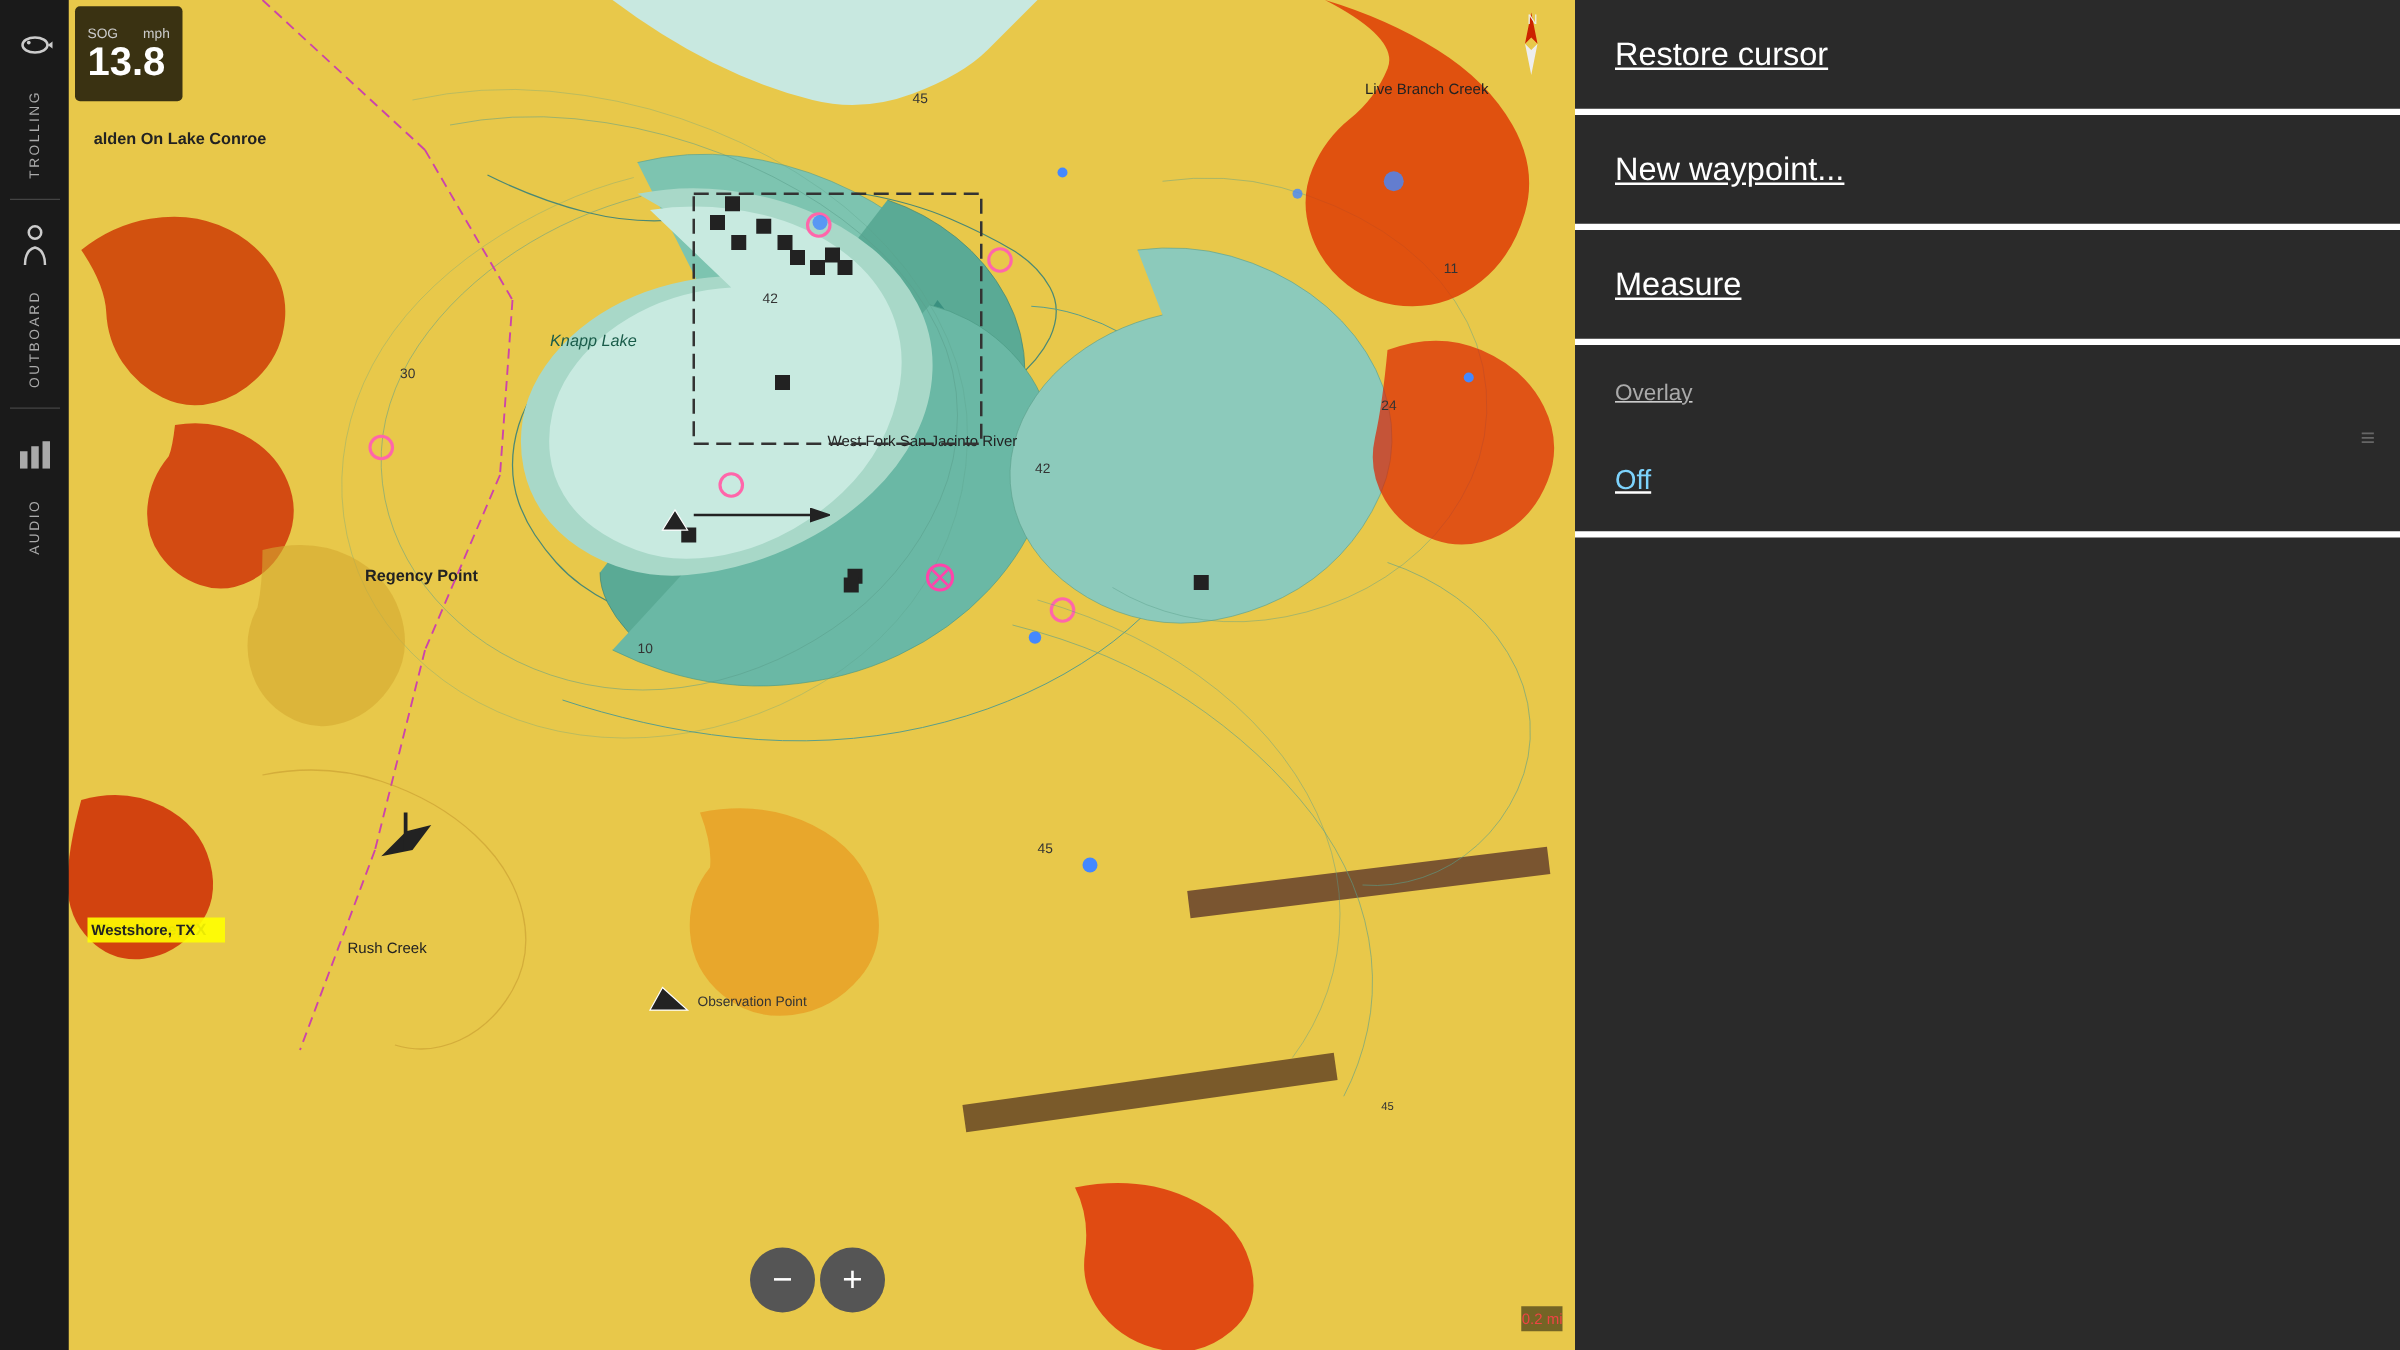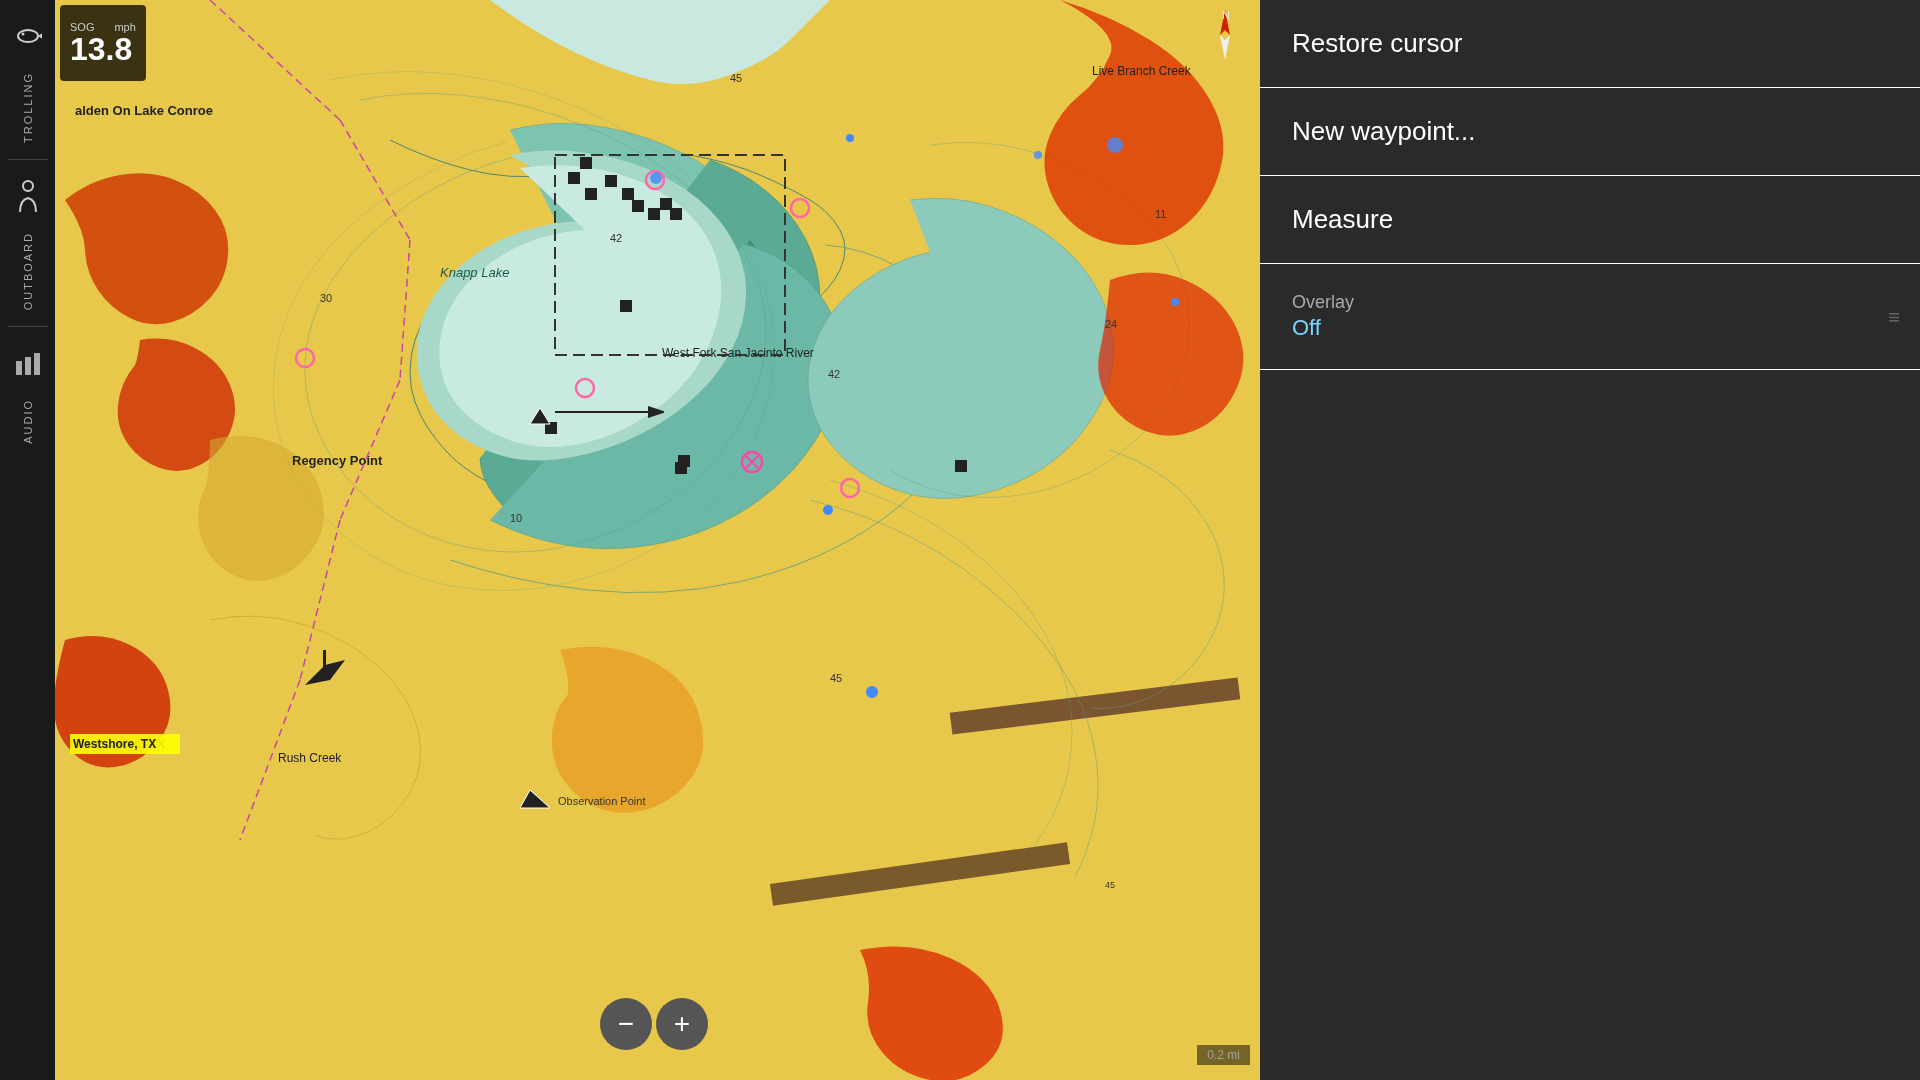--- a/index.html
+++ b/index.html
@@ -97,28 +97,30 @@
       background: #2a2a2a;
       display: flex;
       flex-direction: column;
       z-index: 10;
     }
 
     .menu-item {
       padding: 28px 32px;
       color: #fff;
       font-size: 26px;
-      border-bottom: 1px solid #ffffff;
+      border-bottom: 5px solid #ffffff;
       cursor: pointer;
       position: relative;
+      text-decoration: underline;
     }
 
     .menu-item-overlay {
       display: flex;
       flex-direction: column;
+      gap: 44px;
     }
     .menu-item-overlay .sub-label {
       font-size: 18px;
       color: #aaa;
       margin-bottom: 2px;
     }
     .menu-item-overlay .main-val {
       font-size: 22px;
       color: #7dd3fc;
       font-weight: 300;
@@ -161,22 +163,22 @@
       cursor: pointer;
       display: flex; align-items: center; justify-content: center;
     }
 
     
     #scale-bar {
       position: absolute;
       bottom: 15px;
       right: 670px;
       background: rgba(0,0,0,0.5);
-      color: #a3a3a3;
-      padding: 3px 10px;
+      color: #ef4444;
+      padding: 3px 0;
       font-size: 12px;
       z-index: 10;
       margin-left: 12px;
     }
 
     
     #dock-bar {
       position: absolute;
       width: 300px; height: 22px;
       background: #7a5a2a;

